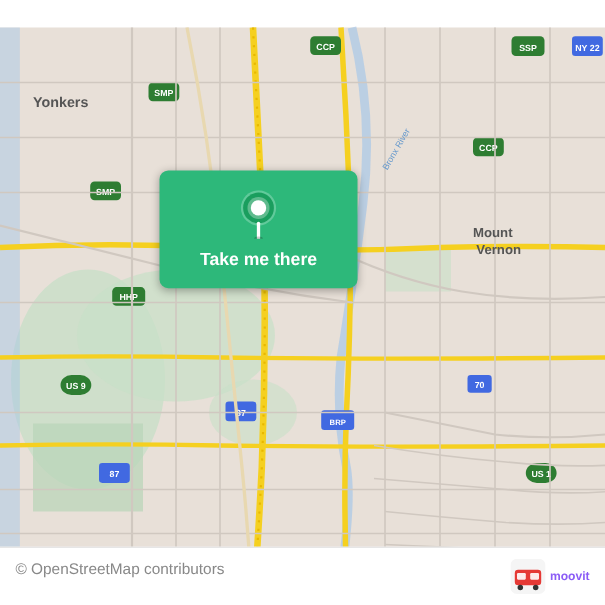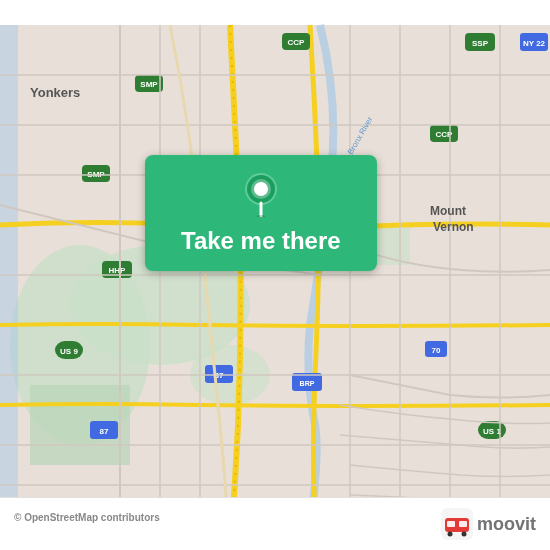--- a/index.html
+++ b/index.html
@@ -41,24 +41,23 @@
       border-top: 1px solid #e0e0e0;
       z-index: 10;
     }
 
     #bottom-left {
       display: flex;
       flex-direction: column;
     }
 
     #copyright-text {
-      font-size: 10px;
+      font-size: 14px;
       color: #888;
       margin-bottom: 14px;
-      font-weight: bold;
     }
 
     #location-text {
       font-size: 13px;
       color: #222;
       font-weight: 500;
       max-width: 380px;
     }
 
     #moovit-logo {
@@ -67,23 +66,23 @@
       gap: 4px;
       flex-shrink: 0;
     }
 
     #moovit-icon {
       width: 32px;
       height: 32px;
     }
 
     #moovit-label {
-      font-size: 18px;
+      font-size: 11px;
       font-weight: bold;
-      color: #737373;
+      color: #8b5cf6;
       text-align: center;
     }
 
     
     #cta-button-container {
       position: absolute;
       top: 155px;
       left: 145px;
       z-index: 10;
     }
@@ -99,21 +98,21 @@
       box-shadow: 0 2px 8px rgba(0,0,0,0.3);
       min-width: 180px;
     }
 
     #pin-icon-wrap {
       margin-bottom: 6px;
     }
 
     #cta-label {
       color: white;
-      font-size: 24px;
+      font-size: 16px;
       font-weight: 600;
       white-space: nowrap;
     }
 
     
     .map-pin {
       width: 36px;
       height: 44px;
     }
   </style>

